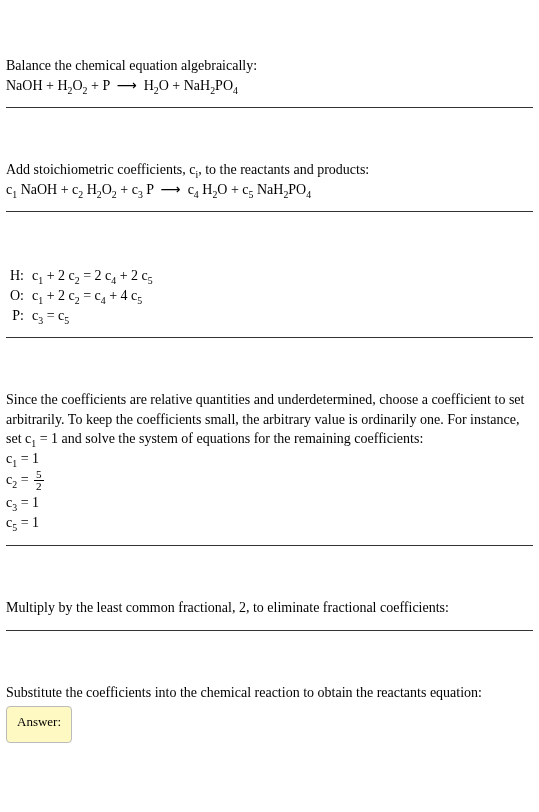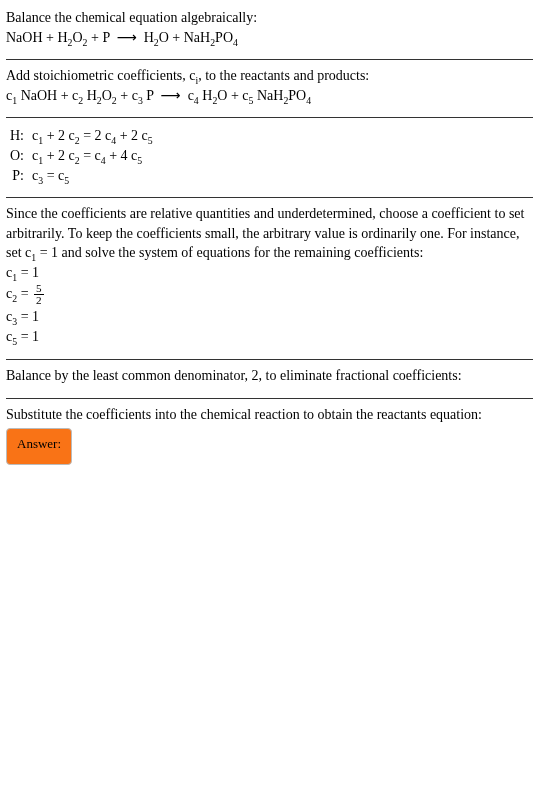--- a/index.html
+++ b/index.html
@@ -8,20 +8,21 @@
     font-family: Georgia, 'Times New Roman', serif;
     font-size: 14px;
     line-height: 1.4;
     color: #000;
     background: #fff;
     width: 539px;
     box-sizing: border-box;
   }
   .section {
     padding: 4px 0 10px 0;
+    margin-top: 48px;
   }
   hr.div {
     border: none;
     border-top: 1px solid #333;
     margin: 2px 0;
   }
   .sub {
     font-size: 0.7em;
     vertical-align: sub;
     line-height: 0;
@@ -55,21 +56,21 @@
     display: block;
     border-bottom: 1px solid #000;
     padding: 0 2px;
   }
   .frac .den {
     display: block;
     padding: 0 2px;
   }
   .answer-box {
     border: 1px solid #bbb;
-    background: #f97316;
+    background: #fef9c3;
     border-radius: 4px;
     padding: 6px 10px 8px 10px;
     margin-top: 4px;
     display: inline-block;
   }
   .answer-label {
     font-size: 13px;
     margin-bottom: 2px;
   }
   .answer-eqn {
@@ -119,21 +120,21 @@
   <div class="coef-list">
     <div><span class="ital">c</span><span class="sub">1</span> = 1</div>
     <div><span class="ital">c</span><span class="sub">2</span> = <span class="frac"><span class="num">5</span><span class="den">2</span></span></div>
     <div><span class="ital">c</span><span class="sub">3</span> = 1</div>
     <div><span class="ital">c</span><span class="sub">5</span> = 1</div>
   </div>
 </div>
 <hr class="div">
 
 <div class="section">
-  <div>Balance by the least common denominator, 2, to eliminate fractional coefficients:</div>
+  <div>Multiply by the least common fractional, 2, to eliminate fractional coefficients:</div>
 </div>
 <hr class="div">
 
 <div class="section">
   <div>Substitute the coefficients into the chemical reaction to obtain the reactants equation:</div>
   <div class="answer-box">
     <div class="answer-label">Answer:</div>
   </div>
 </div>
 

